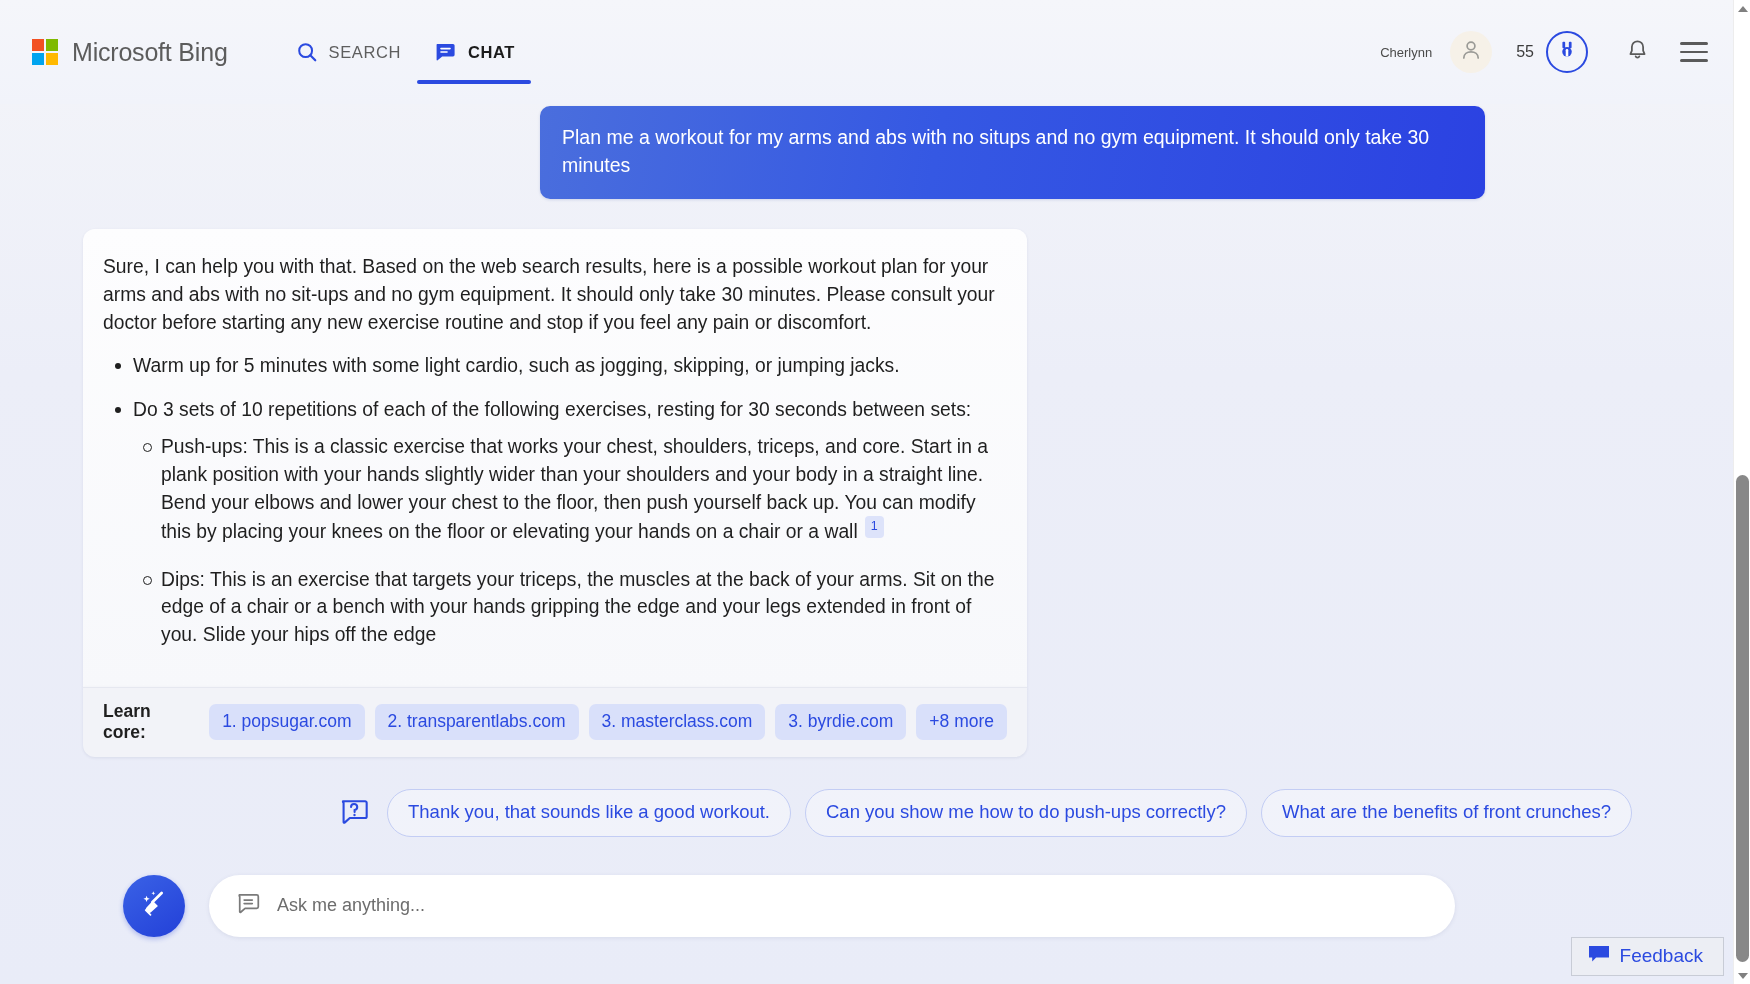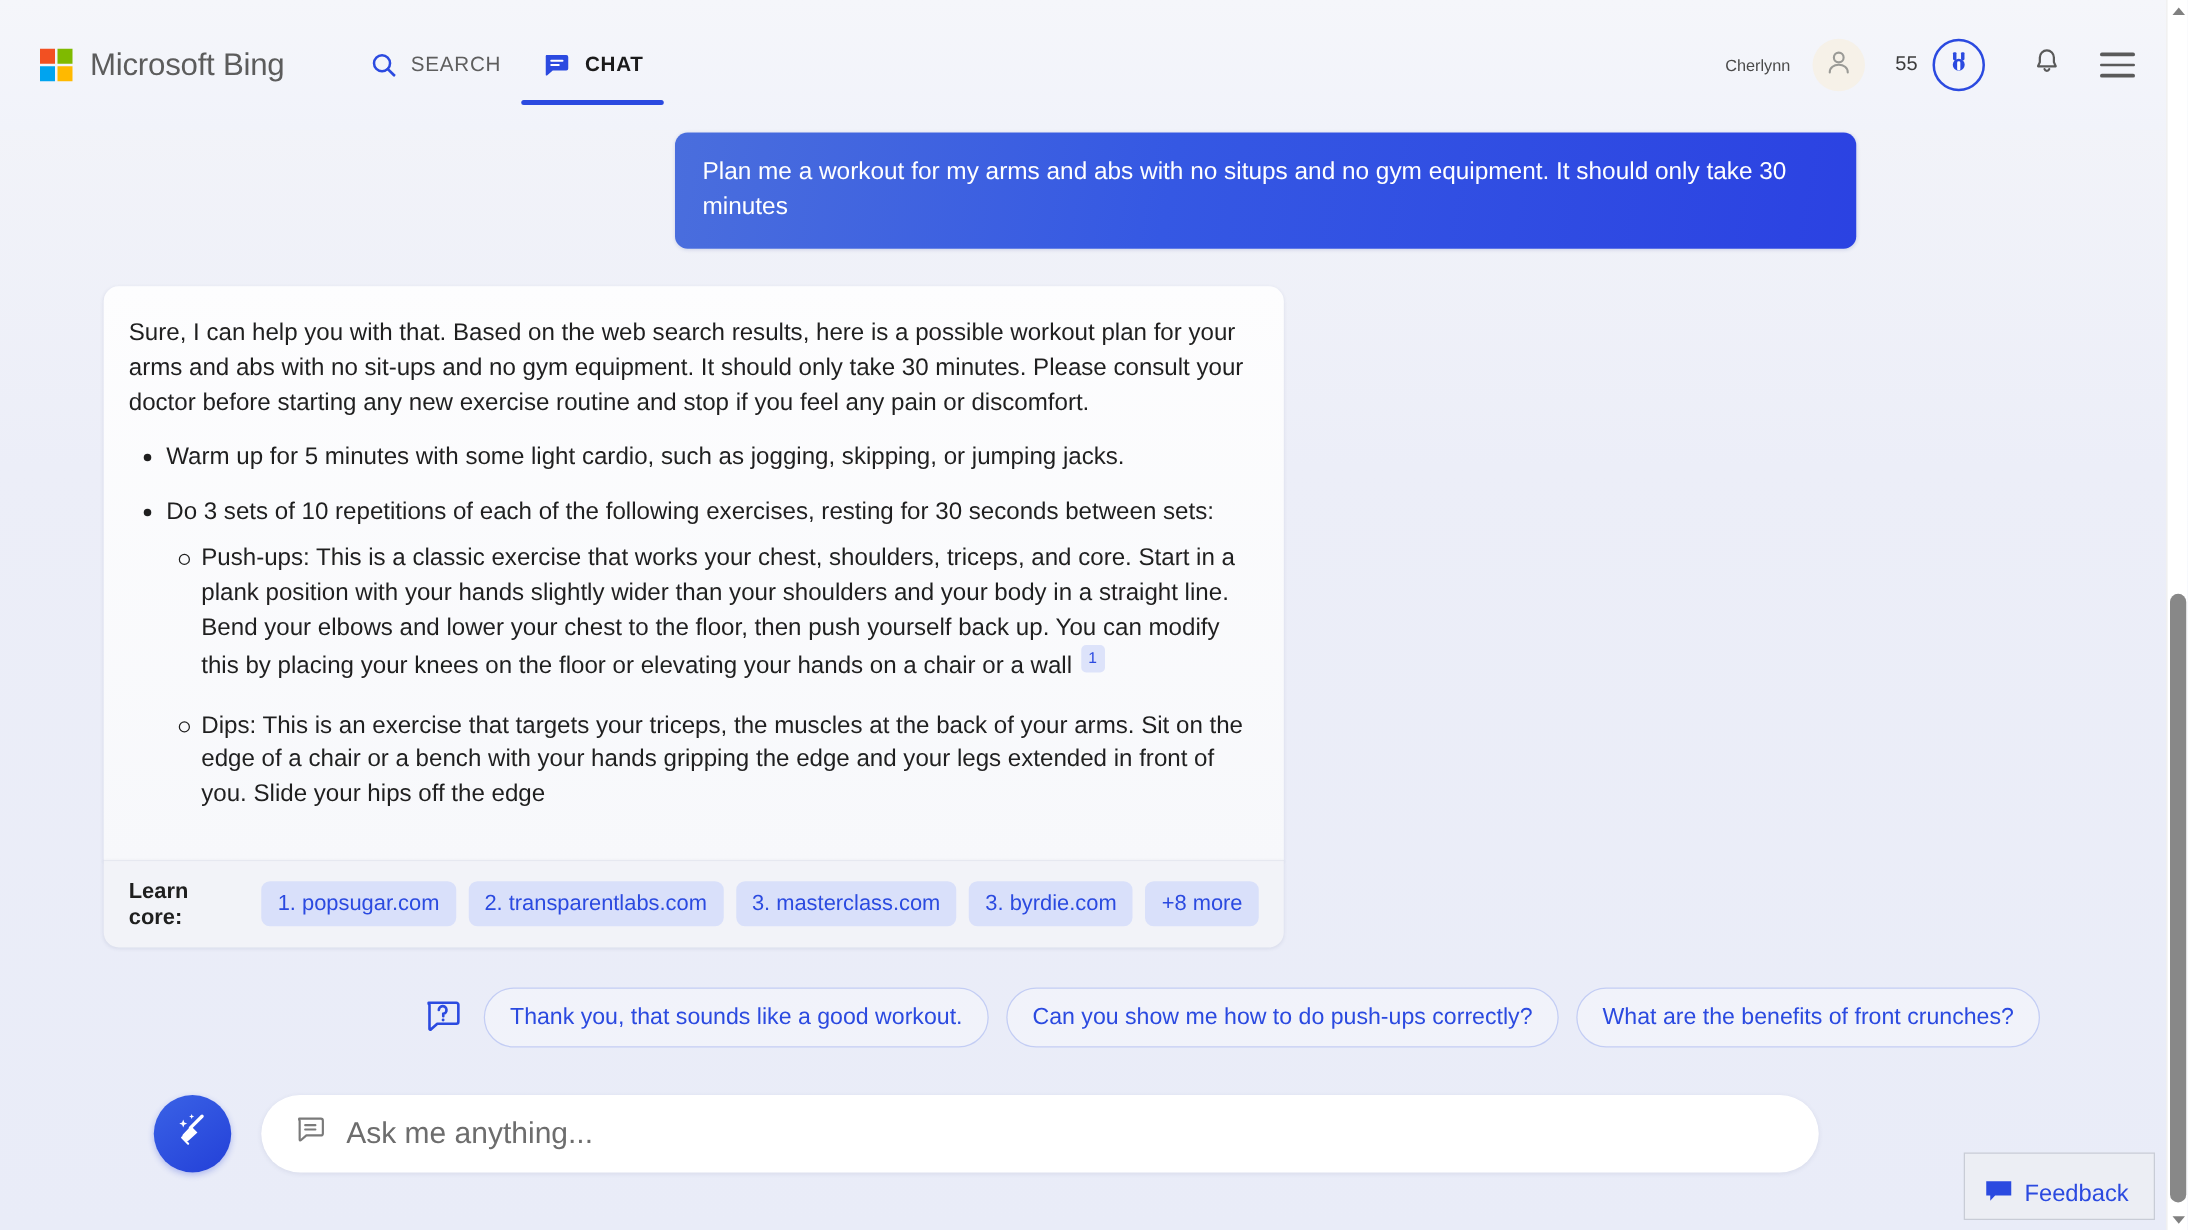--- a/index.html
+++ b/index.html
@@ -274,37 +274,37 @@
     gap: 16px;
     padding: 0 26px;
     box-shadow: 0 1px 4px rgba(60,70,120,0.10);
     cursor: text;
   }
   .ask-input {
     border: none;
     outline: none;
     background: transparent;
     font-family: "Liberation Sans", sans-serif;
-    font-size: 24px;
+    font-size: 18px;
     color: #a16207;
     width: 100%;
   }
   .ask-input::placeholder { color: #6d6d6d; }
 
   
   .feedback {
     position: absolute;
     right: 26px;
     bottom: 8px;
     background: #eceef4;
     border: 1px solid #c8ccd6;
     display: flex;
     align-items: center;
     gap: 10px;
-    padding: 21px 20px 8px 16px;
+    padding: 7px 20px 8px 16px;
     cursor: pointer;
   }
   .feedback-text { color: #2b4ae0; font-size: 19px; }
 
   
   .scrollbar {
     position: absolute;
     top: 0; right: 0;
     width: 17px; height: 984px;
     background: #ffffff;

